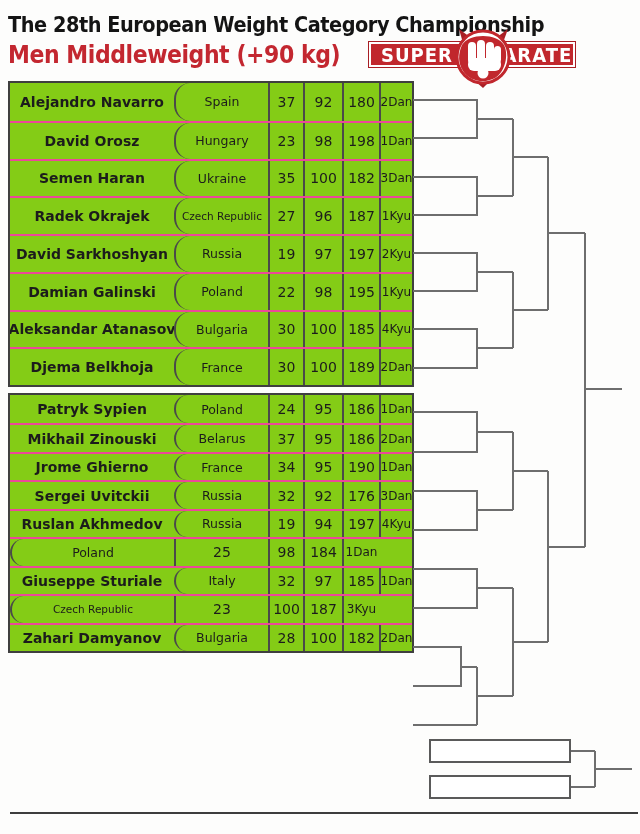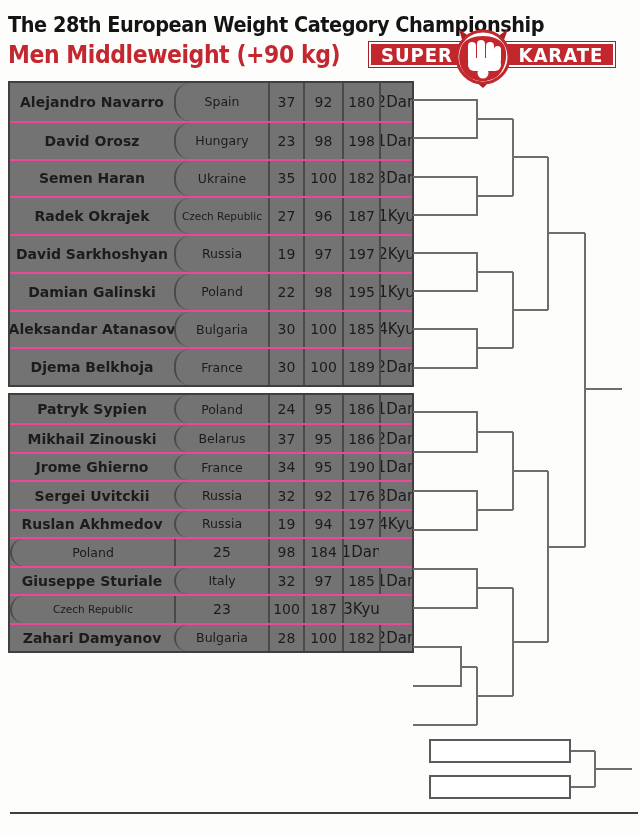--- a/index.html
+++ b/index.html
@@ -15,53 +15,53 @@
     position:absolute; left:8px; top:13px;
     font-size:21px; font-weight:bold; letter-spacing:-0.5px; color:#141414;
     transform:scaleX(0.92); transform-origin:left center; white-space:nowrap;
   }
   .subtitle{
     position:absolute; left:8px; top:40px;
     font-size:25px; font-weight:bold; letter-spacing:-0.5px; color:#c32730;
     transform:scaleX(0.88); transform-origin:left center; white-space:nowrap;
   }
   .logo{
-    position:absolute; left:368px; top:41px; width:248px; height:27px;
+    position:absolute; left:368px; top:41px; width:208px; height:27px;
     background:#c1272d; border:1px solid #a81e24;
     box-shadow:inset 0 0 0 2px #ffffff;
     display:flex; align-items:center; justify-content:space-between;
     box-sizing:border-box; padding:0 12px;gap:26px;
   }
   .logo span{
     color:#ffffff; font-weight:bold; font-size:19px; letter-spacing:1px;
     transform:scaleX(0.95); white-space:nowrap;
   }
   .logo .lright{transform-origin:right center;}
   .logo .lleft{transform-origin:left center;}
   .emblem{position:absolute; left:447px; top:26px; width:72px; height:62px; z-index:3;}
   
   .tbl{
     position:absolute; left:8px; width:406px;
-    border:2px solid #3f3f3f; background:#737373;
+    border:2px solid #3f3f3f; background:#84cc16;
     display:grid; box-sizing:border-box;
   }
   .tbl1{top:81px; height:306px; grid-template-rows:repeat(8,1fr);}
   .tbl2{top:393px; height:260px; grid-template-rows:repeat(9,1fr);}
   .row{display:grid; grid-template-columns:164px 94px 35px 39px 37px auto; border-top:2px solid #ec4899;}
   .row:first-of-type{border-top:none;}
   .c{
     display:flex; align-items:center; justify-content:center;
     border-left:2px solid #4a4a4a; box-sizing:border-box;
     font-size:13.5px; overflow:hidden; white-space:nowrap;
   }
   .c.name{border-left:none; font-weight:bold; font-size:14px;}
   .c.country{font-size:12.5px;border-radius:16px;}
   .c.country.sm{font-size:10.5px;}
   .c.num{font-size:14px;}
-  .c.rank{font-size:15px;text-align:right;}
+  .c.rank{font-size:12px;text-align:right;}
   
   .bracket{position:absolute; left:0; top:0; pointer-events:none;}
   .fbox{
     position:absolute; left:429px; width:142px; height:24px;
     border:2px solid #5a5a5a; background:#ffffff; box-sizing:border-box;
   }
   .fbox1{top:739px;}
   .fbox2{top:775px;}
   .bottom-rule{position:absolute; left:10px; top:812px; width:628px; height:2px; background:#3d3d3d;}
 </style>

